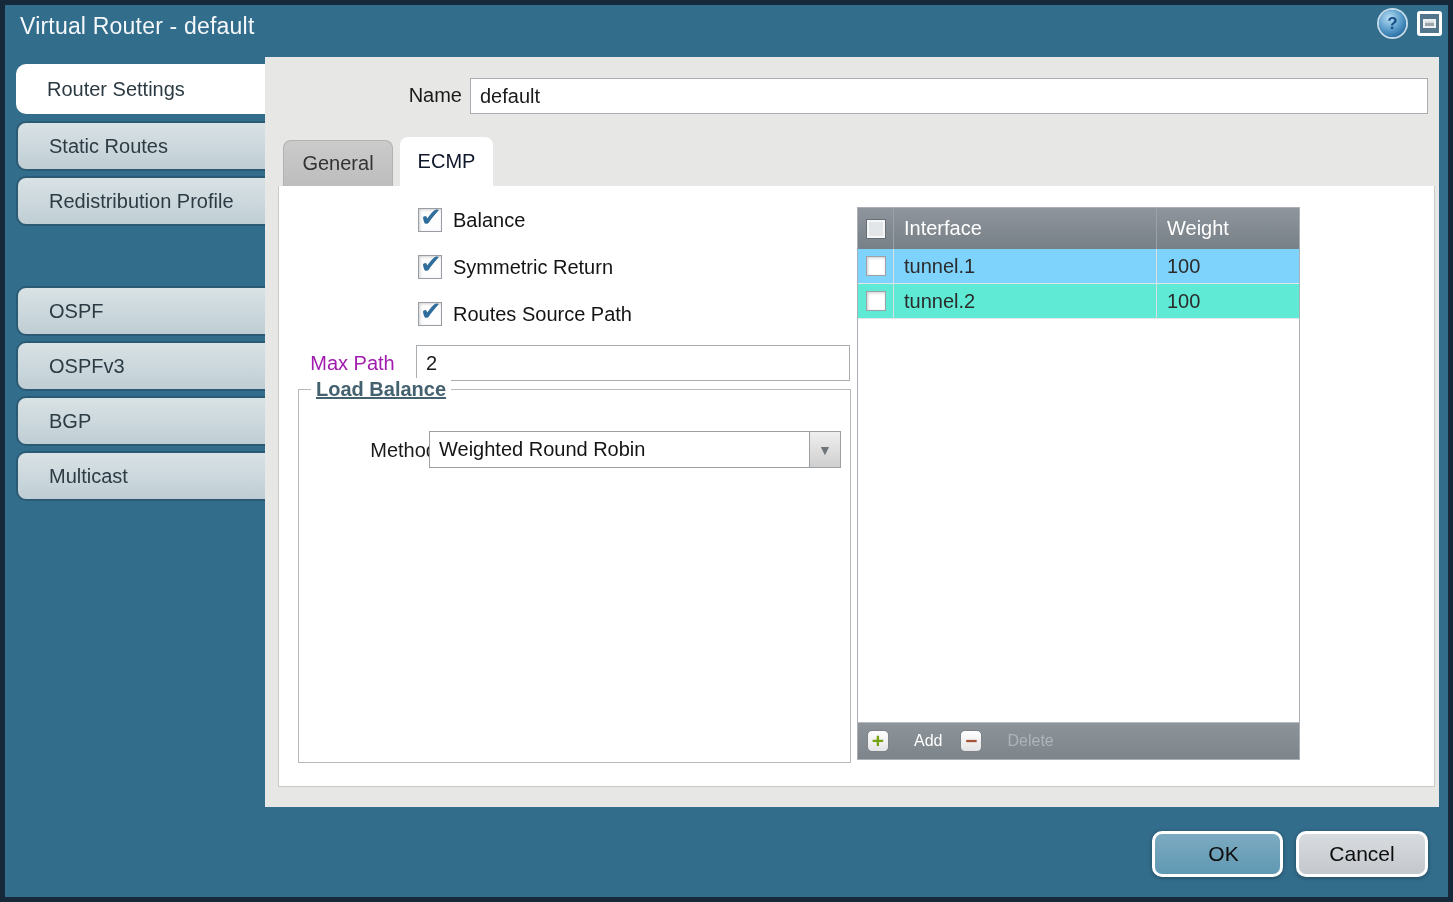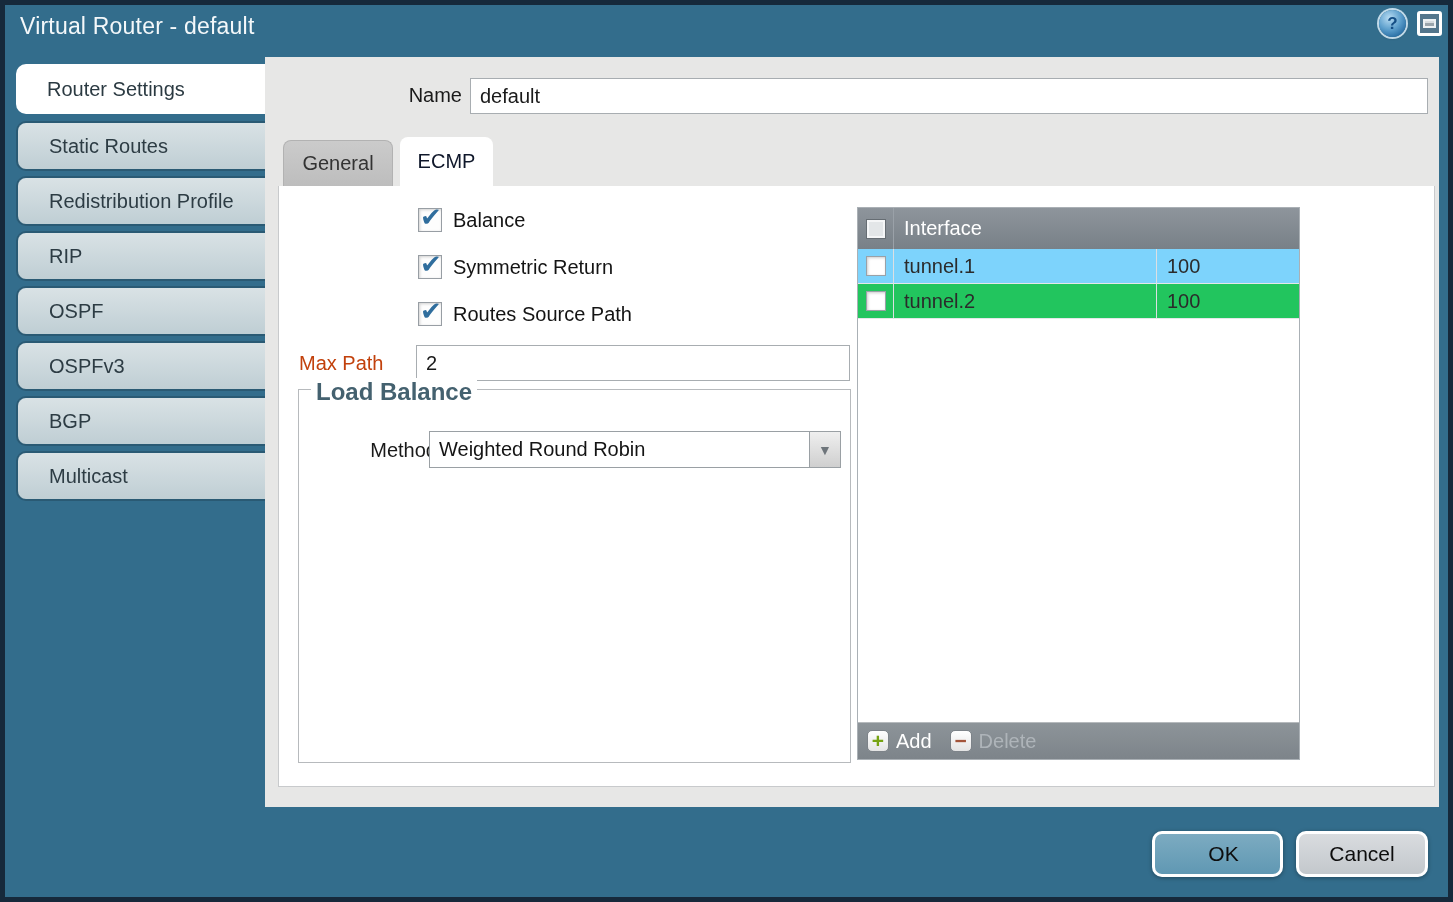--- a/index.html
+++ b/index.html
@@ -48,30 +48,30 @@
   
   .panel { position:absolute; left:278px; top:186px; width:1157px; height:601px;
     background:#ffffff; border:1px solid #c8cacc; border-top:none; }
 
   .cb-row { position:absolute; left:139px; display:flex; align-items:center; }
   .checkbox { width:24px; height:24px; background:#fdfdfd; border:1px solid #989ea4;
     box-shadow: inset 1px 1px 3px rgba(0,0,0,.18); position:relative; cursor:pointer; flex:none; }
   .checkbox .check { position:absolute; left:1px; top:-7px; font-size:26px; color:#2f6d9d; }
   .cb-row .cb-label { margin-left:11px; font-size:20px; color:#141414; }
 
-  .maxpath-label { position:absolute; left:20px; top:166px; width:107px; text-align:left;
-    font-size:20px; color:#c2410c; }
+  .maxpath-label { position:absolute; left:20px; top:166px; width:107px; text-align:center;
+    font-size:20px; color:#a21caf; }
   .maxpath-input { position:absolute; left:137px; top:159px; width:434px; height:36px;
     border:1px solid #a8adb1; background:#fff; font-family:"Liberation Sans",sans-serif;
     font-size:20px; color:#1a1a1a; padding:0 9px; }
 
   .lb-fieldset { position:absolute; left:19px; top:203px; width:553px; height:374px;
     border:1px solid #b7babd; }
   .lb-legend { position:absolute; left:12px; top:-12px; background:#ffffff; padding:0 5px;
-    font-size:24px; font-weight:bold; color:#44616f; }
+    font-size:20px; font-weight:bold; color:#44616f;text-decoration:underline; }
   .method-label { position:absolute; left:41px; top:49px; width:97px; text-align:right;
     font-size:20px; color:#1a1a1a; }
   .method-combo { position:absolute; left:130px; top:41px; width:412px; height:37px;
     border:1px solid #9aa0a4; background:#fff; display:flex; cursor:pointer; }
   .method-value { flex:1; font-size:20px; color:#141414; padding-left:9px; line-height:35px;
     white-space:nowrap; overflow:hidden; }
   .combo-arrow-btn { width:31px; height:100%; border-left:1px solid #9aa0a4;
     background:linear-gradient(180deg,#efefef,#cfcfcf); display:flex; align-items:center; justify-content:center; }
   .combo-arrow-btn span { color:#6e757b; font-size:14px; }
 
@@ -83,34 +83,34 @@
   .t-header .hcell { display:flex; align-items:center; padding-left:10px;
     color:#ffffff; font-size:20px; border-right:1px solid #9aa1a8; }
   .t-header .hcell:last-child { border-right:none; }
   .hcheckbox { width:20px; height:20px; background:#e3e6e8; border:1px solid #666d73;
     box-shadow: inset 0 0 0 2px #f5f6f7; margin-left:-2px; cursor:pointer; }
   .t-row { display:grid; grid-template-columns:36px 263px 1fr; height:35px; cursor:pointer; }
   .t-row .cell { display:flex; align-items:center; padding-left:10px; font-size:20px;
     color:#2b2b2b; border-right:1px solid #dcdfe2; border-bottom:1px solid #e4e7e9; }
   .t-row .cell:last-child { border-right:none; }
   .t-row.odd  { background:#7dd3fc; }
-  .t-row.even { background:#22c55e; }
+  .t-row.even { background:#5eead4; }
   .rcheckbox { width:20px; height:20px; background:#ffffff; border:1px solid #9aa1a7;
     box-shadow: inset 1px 1px 3px rgba(0,0,0,.2); margin-left:-2px; cursor:pointer; }
   .t-footer { position:absolute; left:0; bottom:0; width:100%; height:37px;
     background:linear-gradient(180deg,#8d9499,#7d848a); border-top:1px solid #b6babd;
     display:flex; align-items:center; padding-left:9px; }
   .tool-btn { display:flex; align-items:center; cursor:pointer; }
   .tool-icon { width:22px; height:22px; border-radius:5px; border:1px solid #7d8389;
     background:linear-gradient(180deg,#ffffff,#e4e4e4); display:flex; align-items:center;
     justify-content:center; }
   .tool-icon span { font-size:21px; font-weight:bold; line-height:18px; }
   .plus-icon span { color:#76a312; }
   .minus-icon span { color:#a3543a; }
-  .tool-label { font-size:20px; margin-left:7px; }
+  .tool-label { font-size:16px; margin-left:25px; }
   .add-label { color:#ffffff; }
   .delete-label { color:#aeb4b9; }
   .tool-btn + .tool-btn { margin-left:18px; }
 
   
   .btn { position:absolute; top:831px; height:46px; border-radius:10px; border:3px solid #ffffff;
     display:flex; align-items:center; justify-content:center; font-size:21px; color:#0d0d0d;
     cursor:pointer; box-shadow:0 1px 4px rgba(0,0,0,.35); }
   .btn-ok { left:1152px; width:131px; background:linear-gradient(180deg,#7cabc1,#6098b3);padding-left:12px; }
   .btn-cancel { left:1296px; width:132px; background:linear-gradient(180deg,#d9dcdf,#c3c8cc); }
@@ -130,23 +130,20 @@
 
   <div class="side-item active" style="top:64px">
       <span>Router Settings</span>
     </div>
   <div class="side-item" style="top:121px">
       <span>Static Routes</span>
     </div>
   <div class="side-item" style="top:176px">
       <span>Redistribution Profile</span>
     </div>
-  <div class="side-item" style="top:231px">
-      <span>RIP</span>
-    </div>
   <div class="side-item" style="top:286px">
       <span>OSPF</span>
     </div>
   <div class="side-item" style="top:341px">
       <span>OSPFv3</span>
     </div>
   <div class="side-item" style="top:396px">
       <span>BGP</span>
     </div>
   <div class="side-item" style="top:451px">
@@ -199,20 +196,21 @@
         </div>
       </div>
     </div>
 
     <div class="ecmp-table">
       <div class="t-header">
         <div class="hcell">
           <div class="hcheckbox"></div>
         </div>
         <div class="hcell">Interface</div>
+        <div class="hcell">Weight</div>
       </div>
 
       <div class="t-row odd">
         <div class="cell">
           <div class="rcheckbox"></div>
         </div>
         <div class="cell">tunnel.1</div>
         <div class="cell">100</div>
       </div>
       <div class="t-row even">

